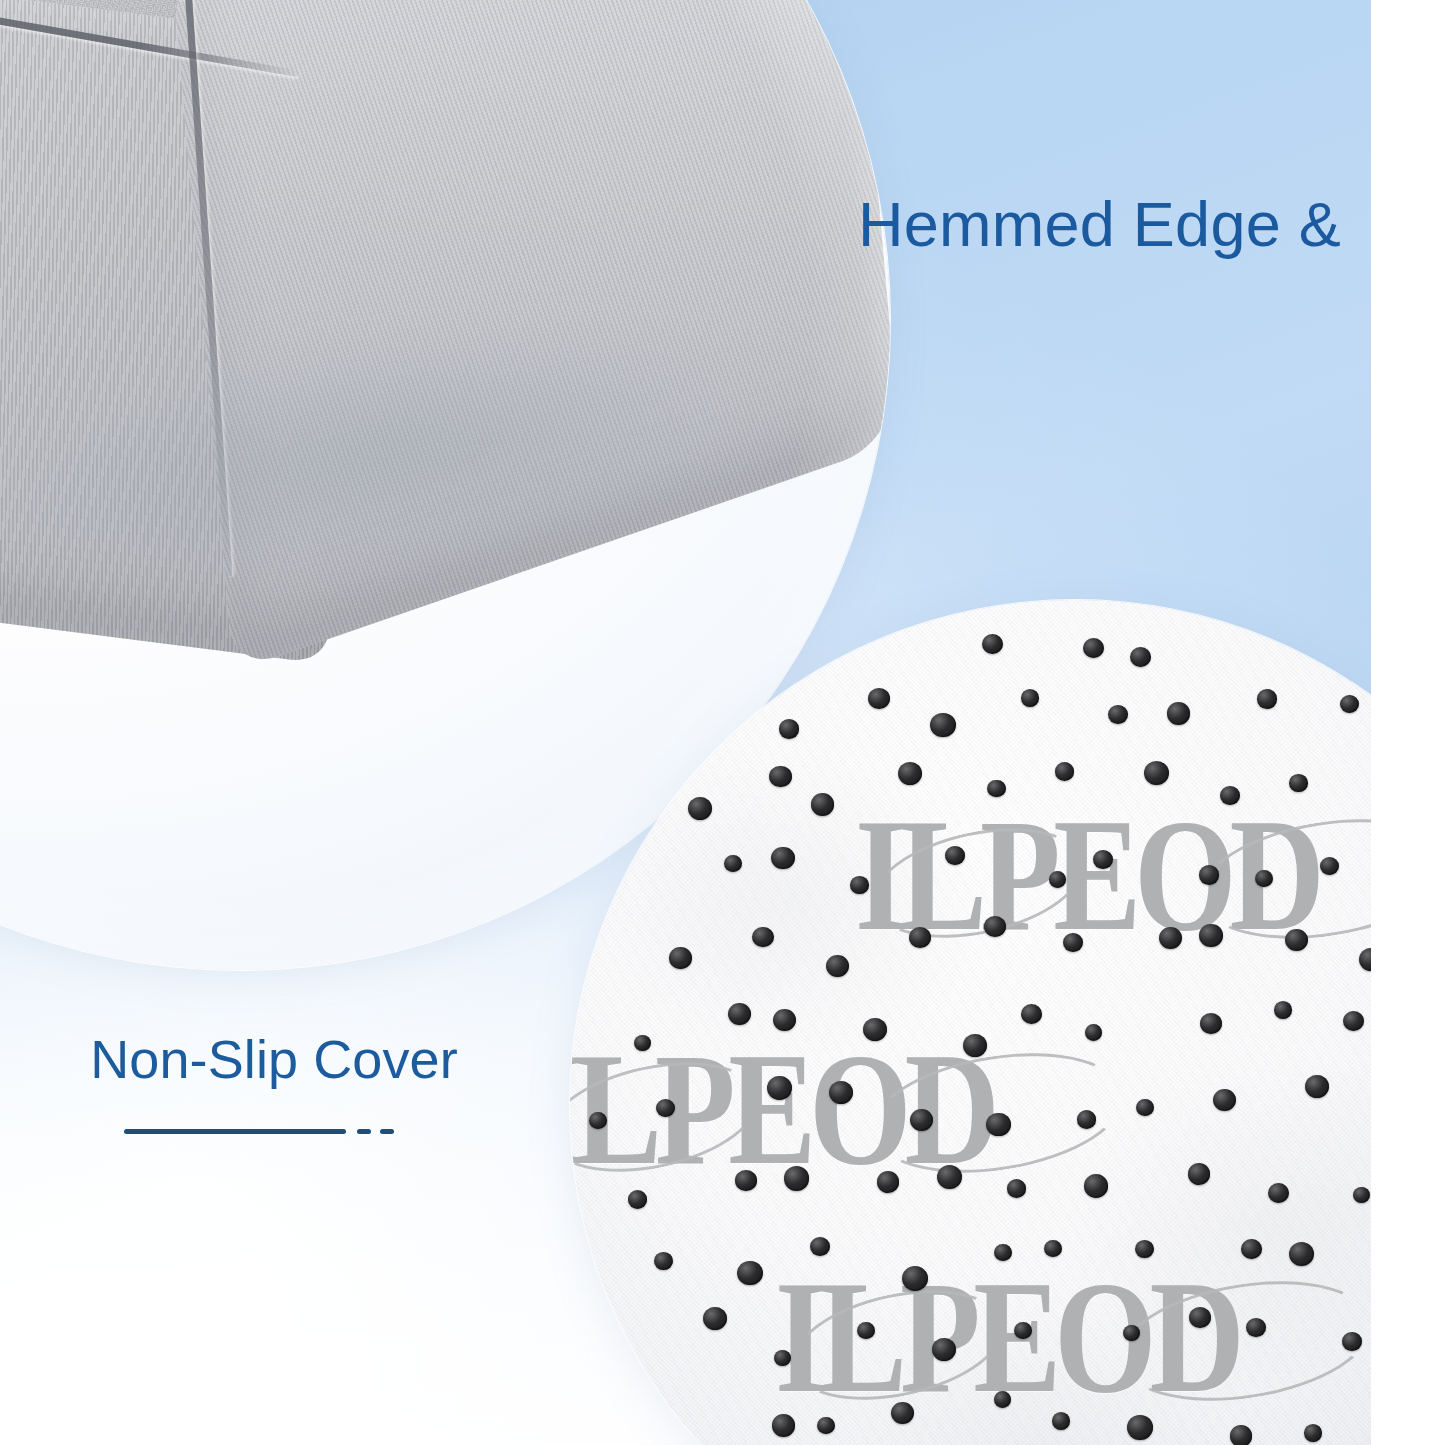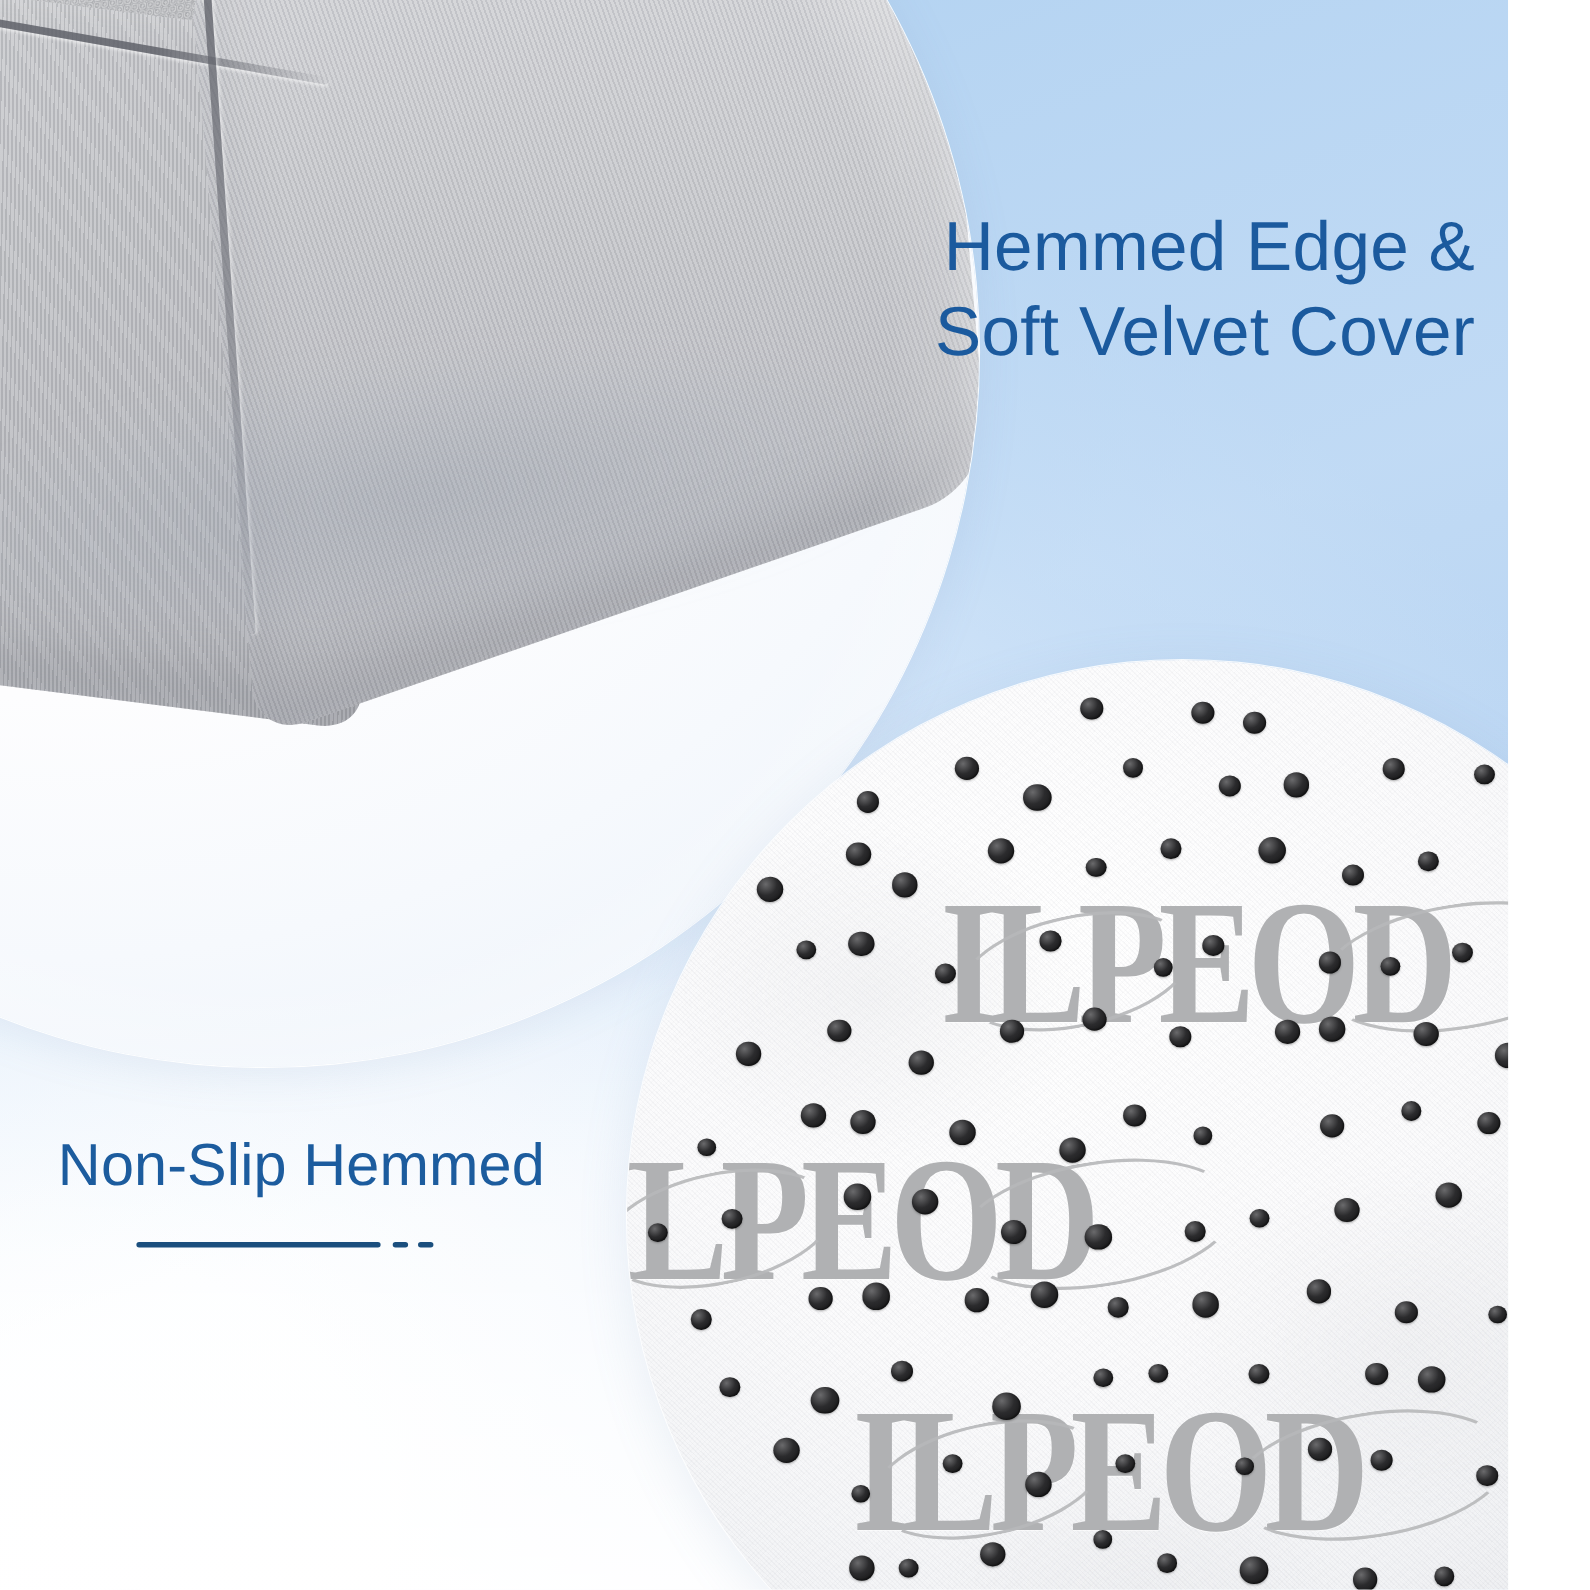--- a/index.html
+++ b/index.html
@@ -296,25 +296,24 @@
         <span class="dot" style="left: 557.45px; top: 815.248px; width: 25.4221px; height: 24.4052px;"></span>
         <span class="dot" style="left: 659.611px; top: 825.437px; width: 22.4061px; height: 21.5099px;"></span>
         <span class="dot" style="left: 733.63px; top: 823.973px; width: 18.6838px; height: 17.9365px;"></span>
         <span class="dot" style="left: 818.094px; top: 798.84px; width: 19.1639px; height: 18.3973px;"></span>
       </div>
     <div class="mat-fade"></div>
   </div>
 
   <div class="headline">
     <span>Hemmed Edge &amp;</span>
-    <span>Soft Velvet Cover</span>
   </div>
 
   <div class="feature-block">
-    <div class="feature-title">Non-Slip Hemmed</div>
+    <div class="feature-title">Non-Slip Cover</div>
     <div class="divider">
       <span class="bar"></span>
       <span class="d1"></span>
       <span class="d2"></span>
     </div>
   </div>
 
 </div>
 
 </body></html>

